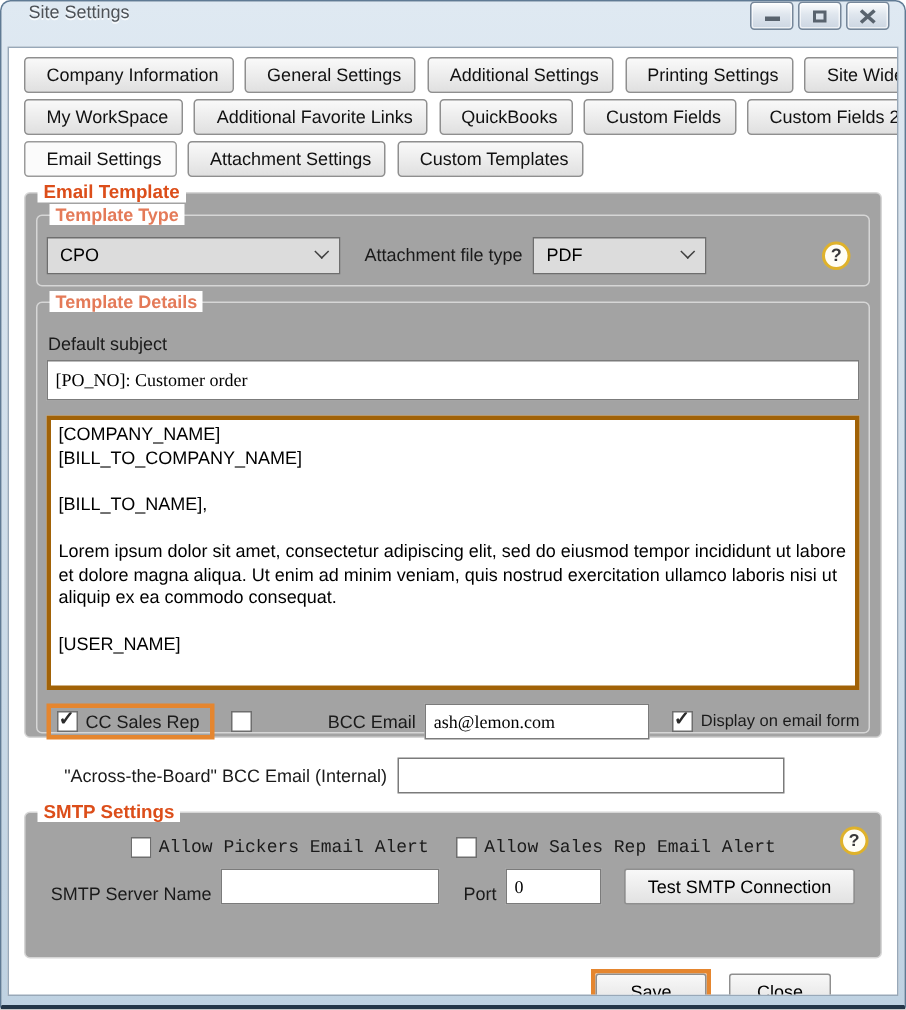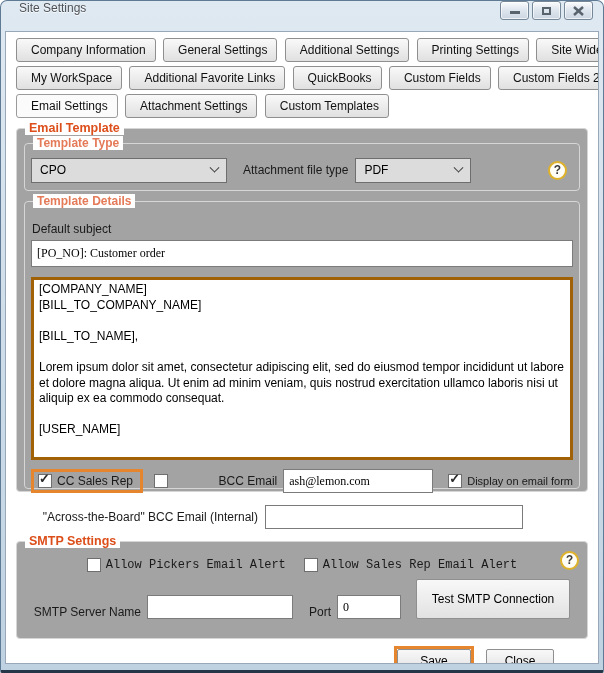--- a/index.html
+++ b/index.html
@@ -134,21 +134,21 @@
 
   
   .grp-smtp { height: 98px; padding: 10px 6px 6px 6px; }
   .smtp-cbrow { display: flex; align-items: flex-end; justify-content: center; gap: 18px; position: relative; height: 20px; font-family: Liberation Mono, monospace; }
   .smtp-cbrow .helpicon { position: absolute; right: 2px; top: -1px; margin: 0; }
   .smtp-row { display: flex; align-items: flex-end; margin-top: 7px; }
   .smtp-label { width: 118px; text-align: right; margin-right: 6px; }
   .input-server, .input-user { width: 146px; }
   .lbl-port { margin-left: 16px; margin-right: 6px; }
   .input-port { width: 64px; }
-  .btn-test { margin-left: 15px; width: 154px; height: 40px; }
+  .btn-test { margin-left: 15px; width: 154px; height: 24px; }
   .lbl-pass { margin-left: 13px; margin-right: 6px; }
   .input-pass { width: 200px; }
 
   
   .btn {
     border: 1px solid #8f8f8f; border-radius: 2px;
     background: linear-gradient(#f8f8f8, #e2e2e2);
     font-family: "Liberation Sans", sans-serif; font-size: 12px; color: #000;
     padding: 3px 10px;
   }

